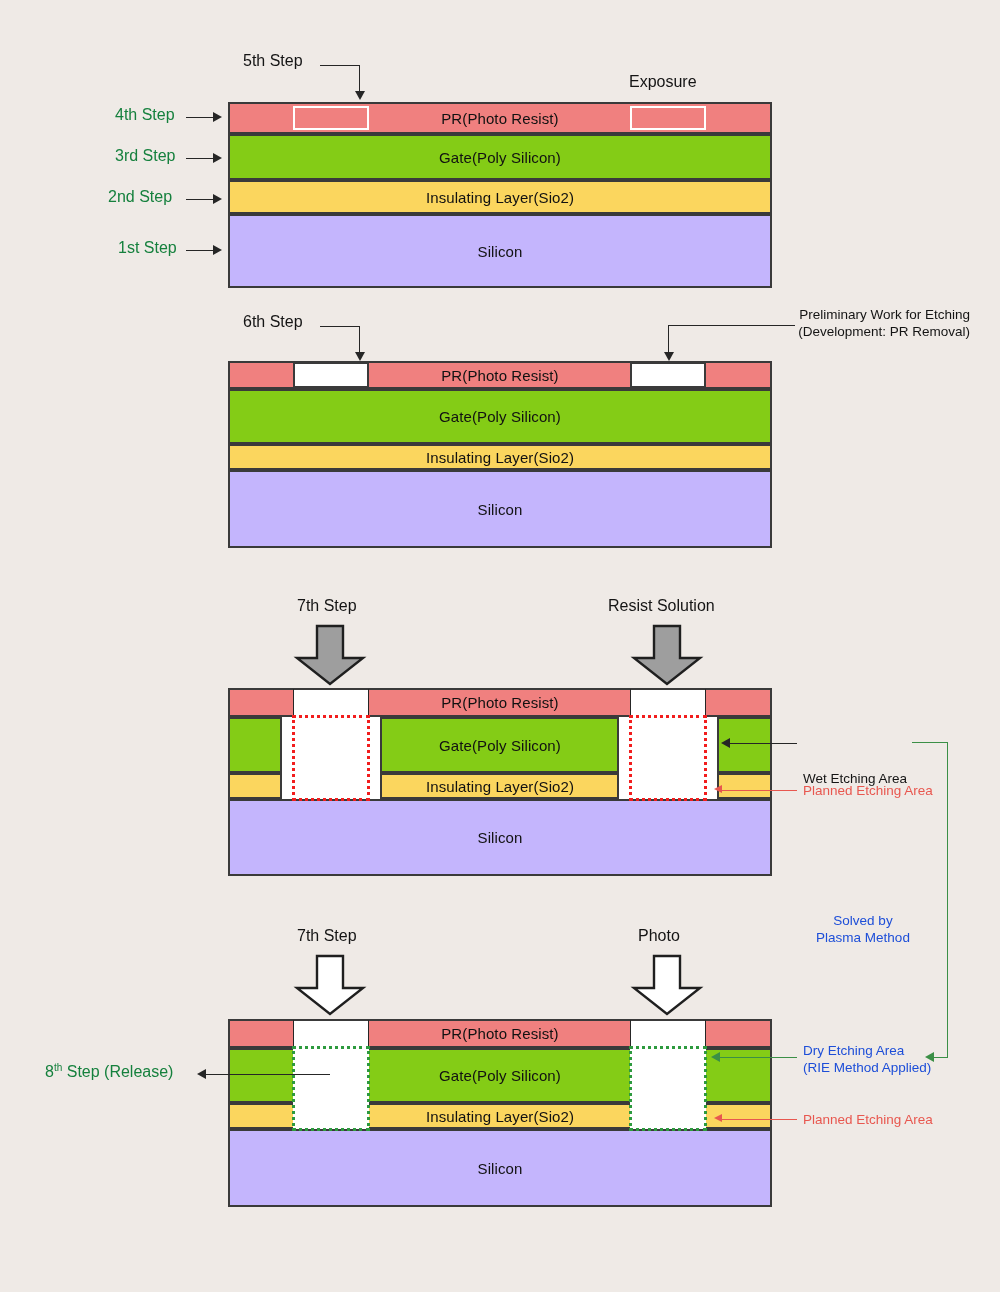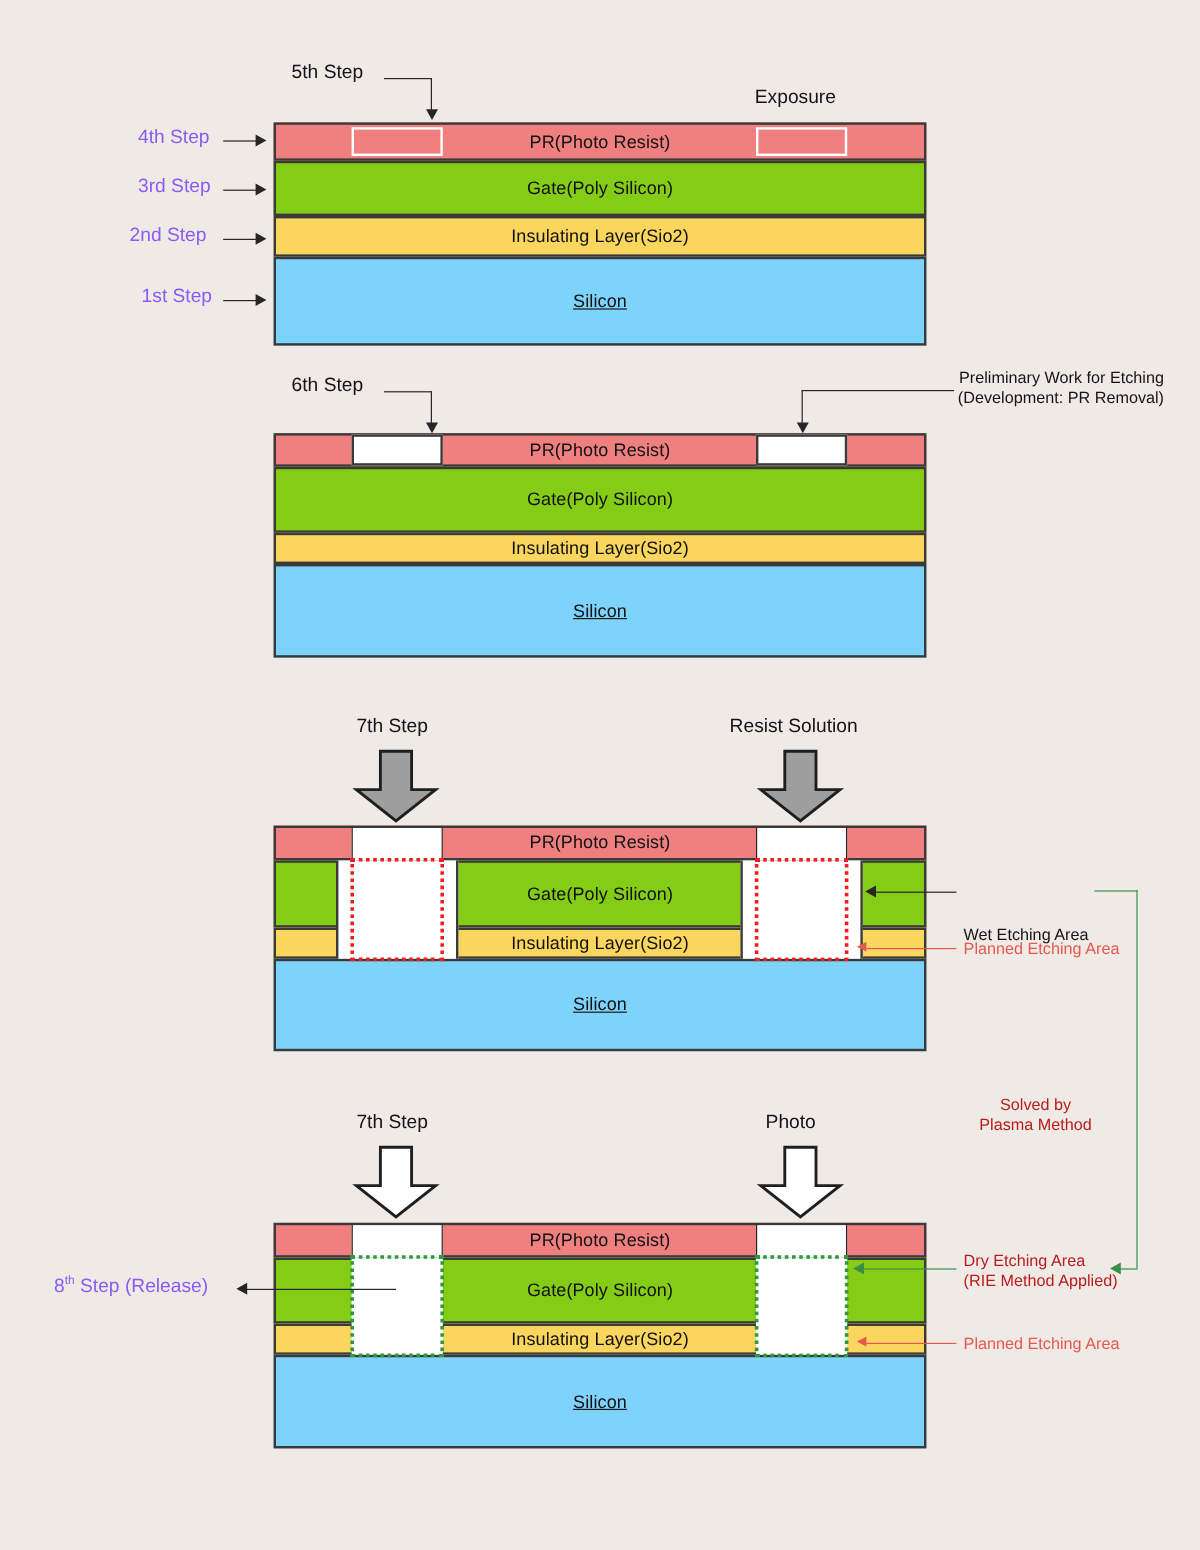--- a/index.html
+++ b/index.html
@@ -36,21 +36,21 @@
   .layer-label {
     font-size: 15px;
     color: #111;
     white-space: nowrap;
     letter-spacing: .1px;
     pointer-events: none;
   }
   .l-pr   { background: #f0807f; }
   .l-gate { background: #84cc16; }
   .l-ins  { background: #fbd65e; }
-  .l-si   { background: #7dd3fc; text-decoration: underline; }
+  .l-si   { background: #c4b5fd; }
 
   
   .pr-window-open {
     position: absolute;
     box-sizing: border-box;
     background: #ffffff;
     border: 2px solid #3a3a3a;
   }
   .pr-window-exposed {
     position: absolute;
@@ -84,38 +84,38 @@
     position: absolute;
     box-sizing: border-box;
     border: 3px dotted #2d9a3e;
     background: transparent;
   }
 
   
   .side-label {
     position: absolute;
     font-size: 16px;
-    color: #8b5cf6;
+    color: #15803d;
     white-space: nowrap;
   }
   .top-label {
     position: absolute;
     font-size: 16px;
     color: #141414;
     white-space: nowrap;
   }
   .note {
     position: absolute;
     font-size: 13.5px;
     line-height: 17px;
     color: #141414;
     white-space: nowrap;
   }
   .note-red   { color: #e8574f; }
-  .note-green { color: #b91c1c; }
+  .note-green { color: #1d4ed8; }
   .note-right { text-align: right; }
   .note-center{ text-align: center; }
   sup { font-size: 10px; vertical-align: super; }
 
   
   .hline { position: absolute; height: 0; border-top: 1.4px solid #262626; }
   .vline { position: absolute; width: 0; border-left: 1.4px solid #262626; }
   .hline-red   { border-top-color: #e8574f; }
   .hline-green { border-top-color: #3b8f46; }
   .vline-green { border-left-color: #3b8f46; }

